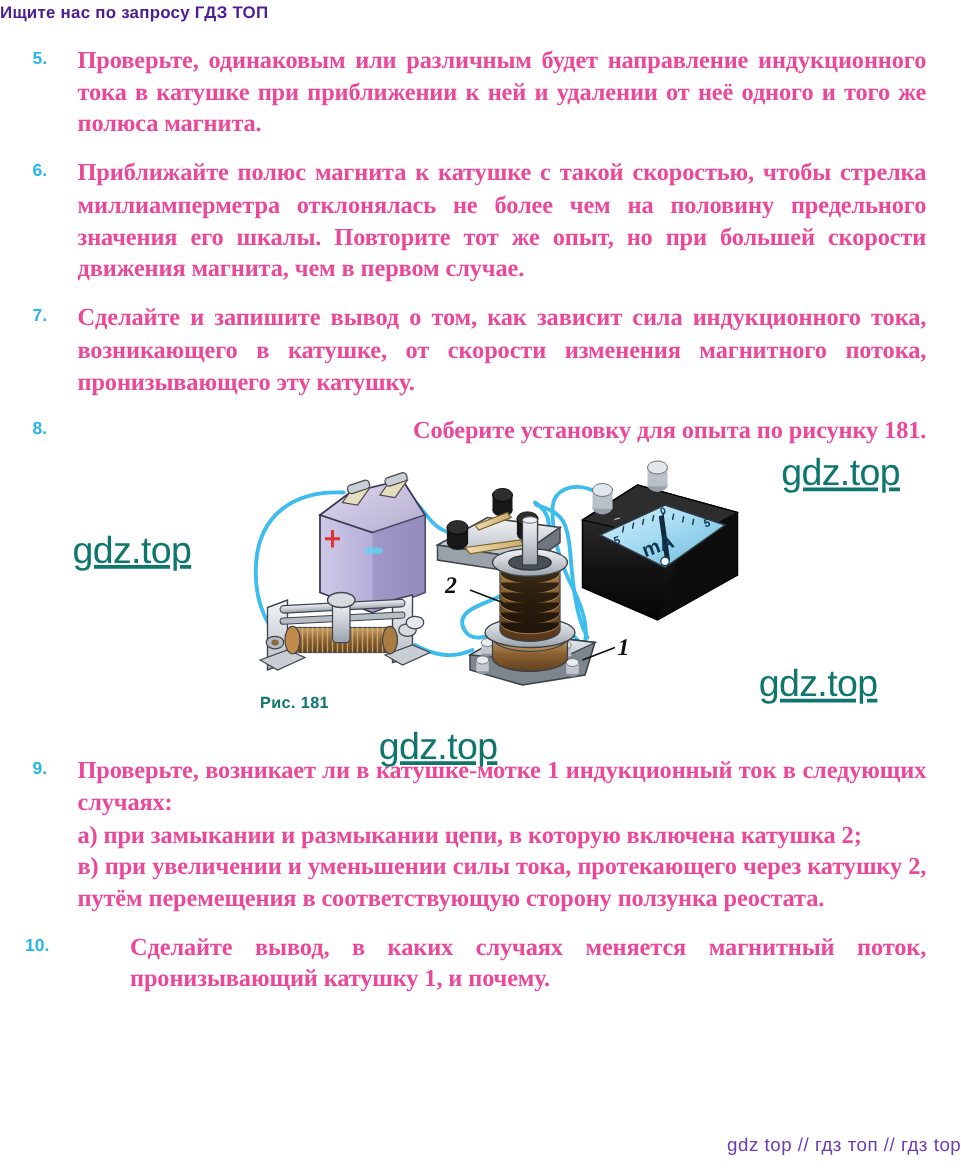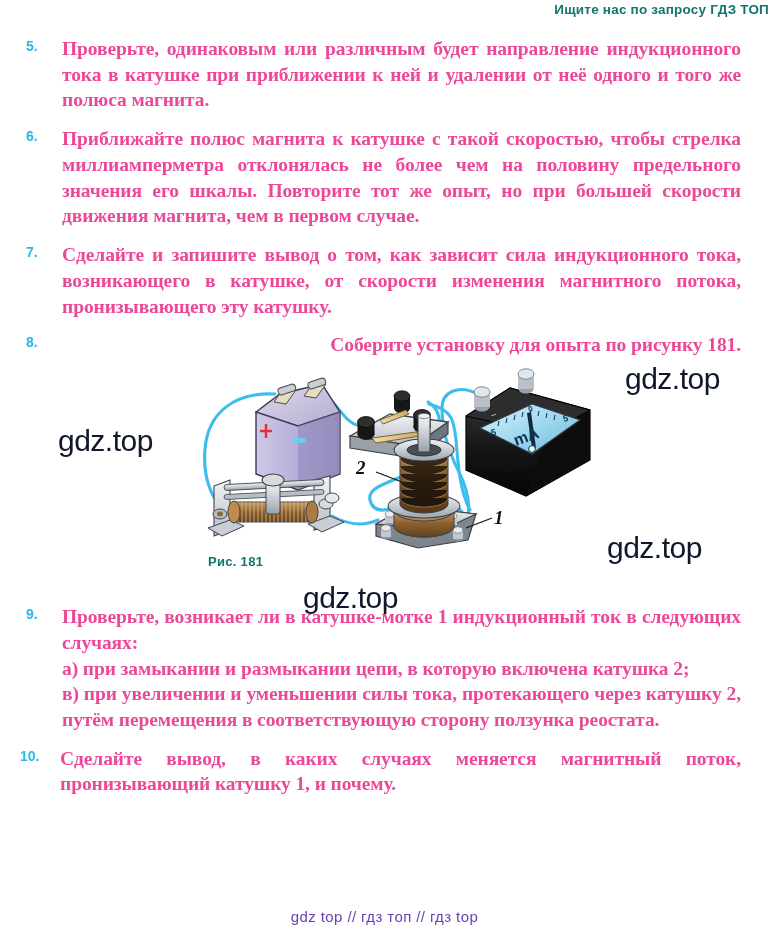--- a/index.html
+++ b/index.html
@@ -21,22 +21,22 @@
     height: 939px;
     background: #ffffff;
   }
 
   
   .site-header {
     position: absolute;
     top: 2px;
     left: 0;
     width: 769px;
-    text-align: right;
-    color: #0f766e;
+    text-align: left;
+    color: #4c1d95;
     font-family: "Liberation Sans", sans-serif;
     font-weight: bold;
     font-size: 13.5px;
     letter-spacing: .2px;
   }
 
   
   .items {
     position: absolute;
     top: 36px;
@@ -98,37 +98,38 @@
     font-size: 13px;
     color: #0f766e;
     letter-spacing: .3px;
   }
 
   
   .wm {
     position: absolute;
     font-family: "Liberation Sans", sans-serif;
     font-size: 30px;
-    color: #0f172a;
+    color: #0f766e;
     font-weight: 400;
     letter-spacing: -0.5px;
     white-space: nowrap;
+    text-decoration: underline;
   }
   .wm-a { left: 625px; top: 362px; }
   .wm-b { left: 58px;  top: 424px; }
   .wm-c { left: 607px; top: 531px; }
   .wm-d { left: 303px; top: 581px; }
 
   
   .footer {
     position: absolute;
     left: 0;
     bottom: 14px;
     width: 769px;
-    text-align: center;
+    text-align: right;
     font-family: "Liberation Sans", sans-serif;
     font-size: 15px;
     color: #6a3fb5;
     letter-spacing: .4px;
   }
 </style>
 </head>
 <body>
 
 <div class="page">
@@ -402,21 +403,21 @@
 
     <div class="item">
       <span class="item-num">9.</span>
       <div class="item-body">
         <span class="sub">Проверьте, возникает ли в катушке-мотке 1 индукционный ток в следующих случаях:</span>
         <span class="sub">а) при замыкании и размыкании цепи, в которую включена катушка 2;</span>
         <span class="sub">в) при увеличении и уменьшении силы тока, протекающего через катушку 2, путём перемещения в соответствующую сторону ползунка реостата.</span>
       </div>
     </div>
 
-    <div class="item" style="padding-left:60px;">
+    <div class="item" style="padding-left:104px;">
       <span class="item-num wide">10.</span>
       <div class="item-body">Сделайте вывод, в каких случаях меняется магнитный поток, пронизывающий катушку 1, и почему.</div>
     </div>
 
   </div>
 
   <div class="wm wm-a">gdz.top</div>
   <div class="wm wm-b">gdz.top</div>
   <div class="wm wm-c">gdz.top</div>
   <div class="wm wm-d">gdz.top</div>

